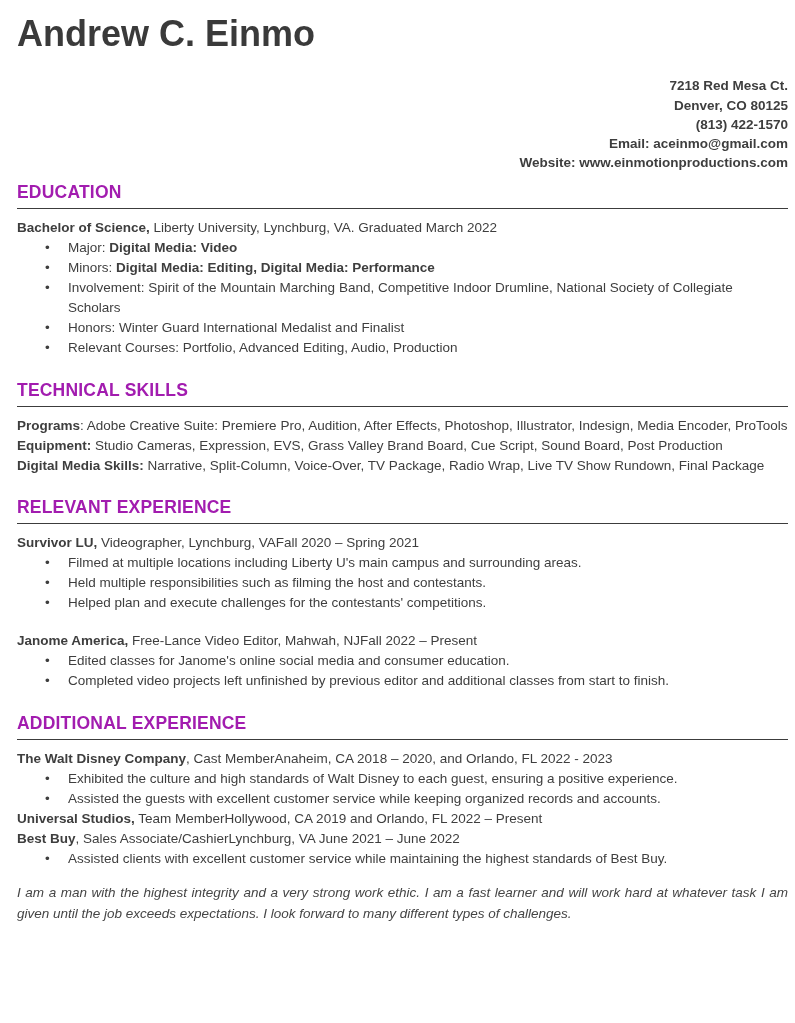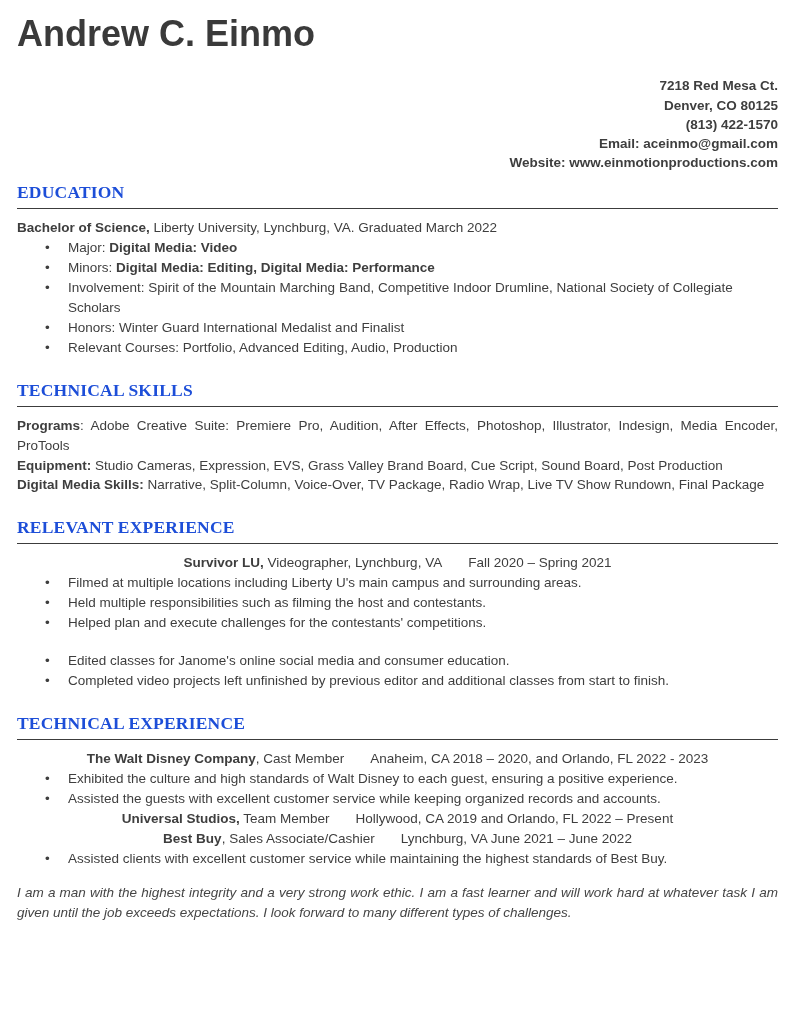--- a/index.html
+++ b/index.html
@@ -6,21 +6,21 @@
   html, body { margin: 0; padding: 0; }
   body {
     width: 795px;
     height: 1023px;
     overflow: hidden;
     background: #ffffff;
     color: #3e3e3e;
     font-family: "Liberation Sans", "DejaVu Sans", sans-serif;
     font-size: 13.5px;
   }
-  .page { padding: 12px 17px 0 17px; }
+  .page { padding: 12px 7px 0 17px; }
   .b { font-weight: 700; }
 
   .name {
     font-size: 36px;
     font-weight: 700;
     color: #3a3a3a;
     line-height: 1.12;
     margin: 2px 0 0 0;
   }
 
@@ -31,43 +31,42 @@
     color: #3e3e3e;
     text-align: right;
   }
   .contact .line .label { font-weight: 700; }
 
   .section { margin-top: 22px; }
   .section-education { margin-top: 10px; }
   .section-title {
     font-size: 17.5px;
     font-weight: 700;
-    color: #1d4ed8;
+    color: #a21caf;
     margin: 0;
     padding: 0 0 5px 0;
     border-bottom: 1.6px solid #3c3c3c;
     letter-spacing: 0.2px;
-    font-family: Liberation Serif, serif;
   }
   .section-content { margin-top: 9px; line-height: 20px; }
 
   .lead-line { line-height: 20px; }
 
   ul.bullets { list-style: none; margin: 0; padding: 0 0 0 51px; }
   ul.bullets li { position: relative; line-height: 20px; }
   ul.bullets li::before {
     content: "\2022";
     position: absolute;
     left: -23px;
     top: 0;
   }
 
   .skills-para { margin: 0; text-align: justify; line-height: 19.6px; }
 
-  .job-row { display: flex; justify-content: center; line-height: 20px; gap: 26px; }
+  .job-row { display: flex; justify-content: flex-start; line-height: 20px; }
   .job-dates { white-space: nowrap; }
   .job-gap { margin-top: 18px; }
 
   .summary {
     margin-top: 14px;
     font-style: italic;
     text-align: justify;
     line-height: 20.5px;
     color: #454545;
   }
@@ -120,31 +119,35 @@
           <span class="job-dates">Fall 2020 – Spring 2021</span>
         </div>
         <ul class="bullets">
             <li>Filmed at multiple locations including Liberty U's main campus and surrounding areas.</li>
             <li>Held multiple responsibilities such as filming the host and contestants.</li>
             <li>Helped plan and execute challenges for the contestants' competitions.</li>
           </ul>
       </div>
 
       <div class="job job-gap">
+        <div class="job-row">
+          <span class="job-left"><span class="b">Janome America,</span><span> Free-Lance Video Editor, Mahwah, NJ</span></span>
+          <span class="job-dates">Fall 2022 – Present</span>
+        </div>
         <ul class="bullets">
             <li>Edited classes for Janome's online social media and consumer education.</li>
             <li>Completed video projects left unfinished by previous editor and additional classes from start to finish.</li>
           </ul>
       </div>
 
     </div>
   </div>
 
   <div class="section">
-    <h2 class="section-title">TECHNICAL EXPERIENCE</h2>
+    <h2 class="section-title">ADDITIONAL EXPERIENCE</h2>
     <div class="section-content">
 
       <div class="job">
         <div class="job-row">
           <span class="job-left"><span class="b">The Walt Disney Company</span><span>, Cast Member</span></span>
           <span class="job-dates">Anaheim, CA 2018 – 2020, and Orlando, FL 2022 - 2023</span>
         </div>
         <ul class="bullets">
             <li>Exhibited the culture and high standards of Walt Disney to each guest, ensuring a positive experience.</li>
             <li>Assisted the guests with excellent customer service while keeping organized records and accounts.</li>

